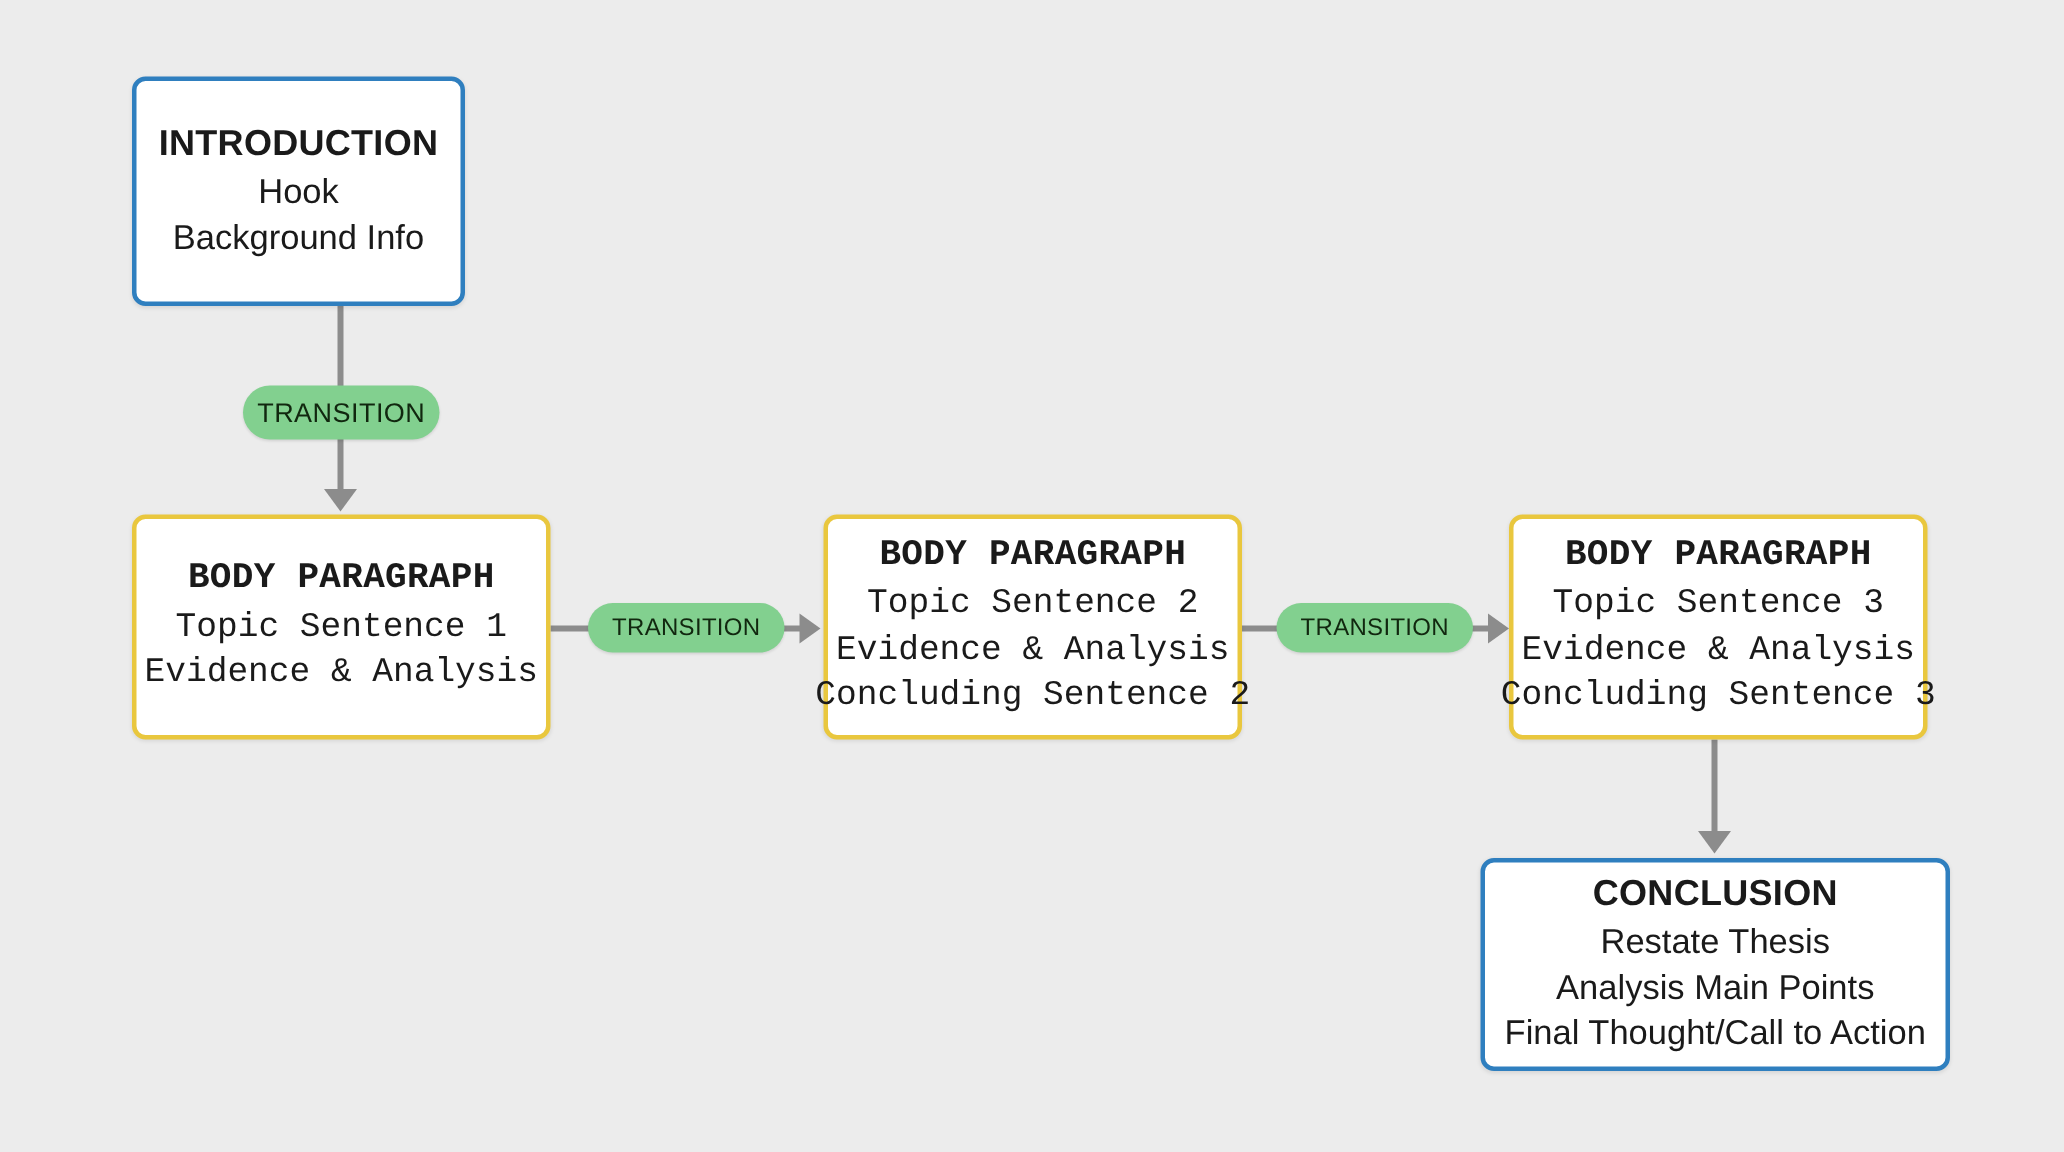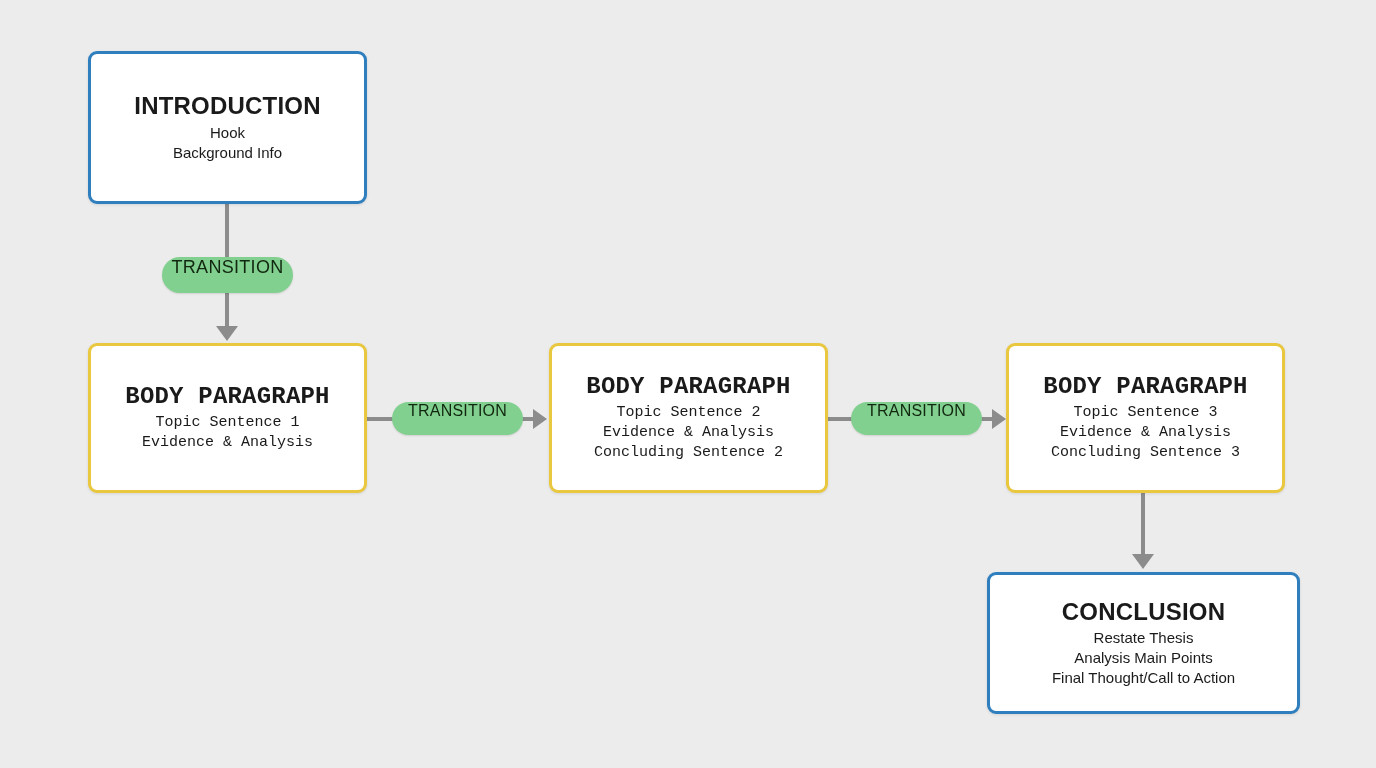--- a/index.html
+++ b/index.html
@@ -42,21 +42,21 @@
   .node .title {
     font-weight: bold;
     font-size: 24px;
     letter-spacing: 0.2px;
     line-height: 1.18;
     margin-bottom: 2px;
     white-space: nowrap;
   }
 
   .node .line {
-    font-size: 15px;
+    font-size: 23px;
     line-height: 1.33;
     font-weight: 400;
     white-space: nowrap;
   }
 
   .vline {
     position: absolute;
     width: 4px;
     background: #8c8c8c;
     z-index: 1;
@@ -88,20 +88,21 @@
     border-left: 14px solid #8c8c8c;
     z-index: 1;
   }
 
   
   .pill {
     position: absolute;
     background: #82d08f;
     border-radius: 999px;
     display: flex;
+    align-items: center;
     justify-content: center;
     color: #11270f;
     z-index: 4;
     box-shadow: 0 1px 2px rgba(0,0,0,0.12);
   }
 
   .pill.vert {
     font-size: 18px;
     letter-spacing: 0.3px;
   }
@@ -109,21 +110,21 @@
   .pill.horz {
     font-size: 16px;
     letter-spacing: 0.2px;
   }
 </style>
 </head>
 <body>
 
 <div id="canvas">
 
-  <div class="node blue" style="left:88px; top:51px; width:279px; height:153px;">
+  <div class="node blue" style="left:88px; top:51px; width:222px; height:153px;">
     <div class="title">INTRODUCTION</div>
     <div class="line">Hook</div>
     <div class="line">Background Info</div>
   </div>
 
   <div class="vline" style="left:225px; top:204px; height:124px;"></div>
   <div class="arrow-down" style="left:216px; top:326px;"></div>
 
   <div class="pill vert" style="left:162px; top:257px; width:131px; height:36px;">
     <span>TRANSITION</span>

